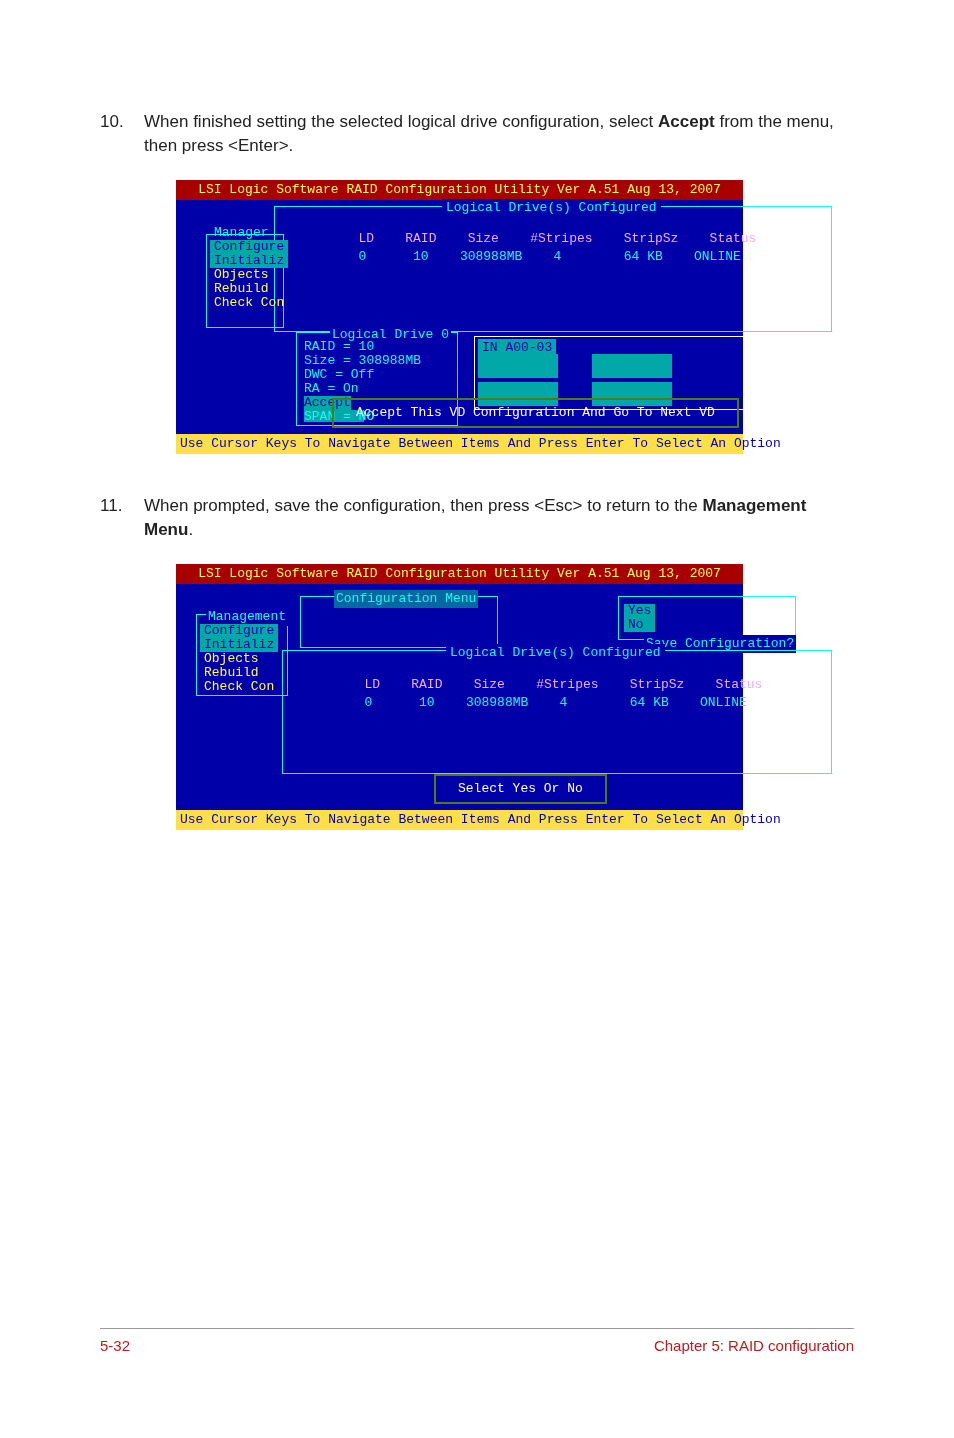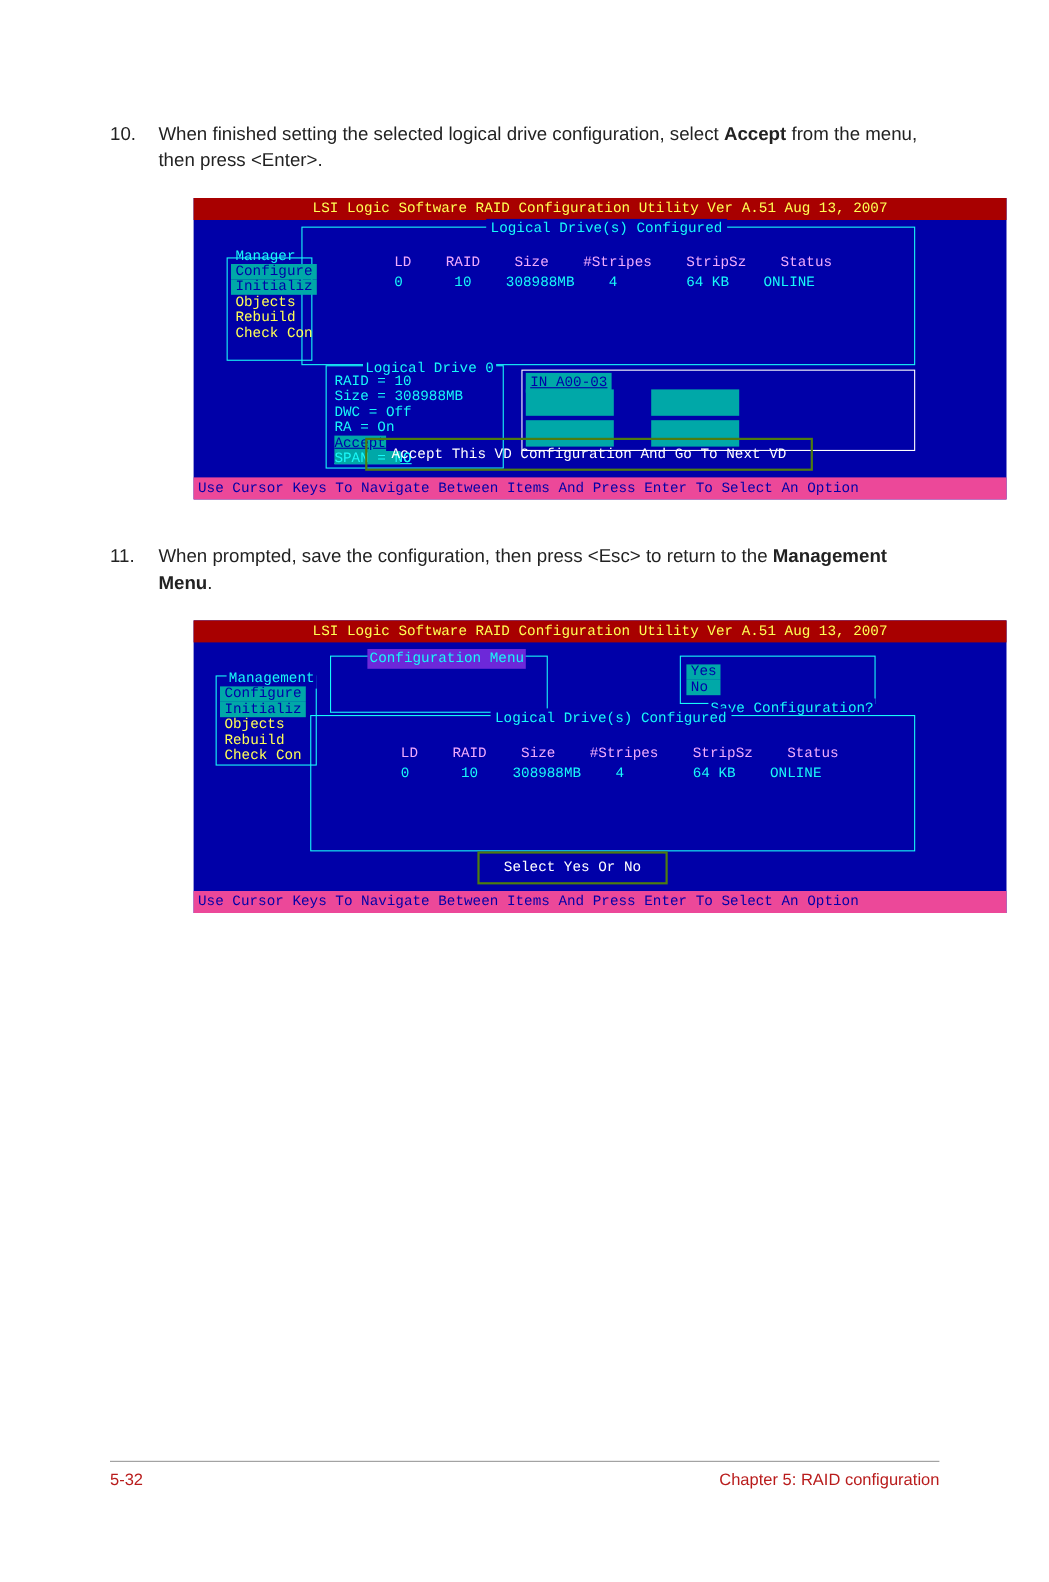--- a/index.html
+++ b/index.html
@@ -27,21 +27,21 @@
 }
 .step-text {
   flex: 1;
 }
 .step-text b { font-weight: bold; }
 .bios {
   font-family: "Courier New", monospace;
   font-size: 13px;
   background: #0000a8;
   color: #fff;
-  width: 739px;
+  width: 567px;
   margin: 10px 0 40px 76px;
   position: relative;
 }
 .bios .titlebar {
   background: #a80000;
   color: #ffff54;
   padding: 1px 4px;
   text-align: center;
   white-space: pre;
 }
@@ -50,21 +50,20 @@
 }
 .panel-label {
   position: absolute;
   color: #18f8f8;
   white-space: pre;
 }
 .cyan { color: #18f8f8; }
 .teal-bg {
   background: #00a8a8;
   color: #0000a8;
-  text-decoration: underline;
 }
 .menu-item {
   color: #ffff54;
   background: transparent;
   padding: 0 4px;
   white-space: pre;
   line-height: 14px;
 }
 .menu-item.sel {
   background: #00a8a8;
@@ -85,21 +84,21 @@
   white-space: pre;
 }
 .hint {
   position: absolute;
   border: 2px solid #4d7c0f;
   padding: 4px 22px;
   color: #fff;
   white-space: pre;
 }
 .footer {
-  background: #ec4899;
+  background: #fde047;
   color: #0000a8;
   padding: 1px 4px;
   white-space: pre;
 }
 .block-teal {
   position: absolute;
   background: #00a8a8;
 }
 .page-footer {
   position: absolute;
@@ -190,21 +189,21 @@
       <div class="panel-label" style="left:30px; top:24px; background:#0000a8; padding:0 2px;">Management</div>
       <div style="position:absolute; left:24px; top:40px;">
         <div class="menu-item sel">Configure</div>
         <div class="menu-item sel">Initializ</div>
         <div class="menu-item">Objects</div>
         <div class="menu-item">Rebuild</div>
         <div class="menu-item">Check Con</div>
       </div>
 
       <div class="box-border" style="left:124px; top:12px; width:196px; height:50px;"></div>
-      <div class="panel-label" style="left:158px; top:6px; background:#6d28d9; padding:0 2px;text-align:center;">Configuration Menu</div>
+      <div class="panel-label" style="left:158px; top:6px; background:#0369a1; padding:0 2px;text-align:center;">Configuration Menu</div>
 
       <div class="box-border" style="left:442px; top:12px; width:176px; height:42px;"></div>
       <div class="panel-label" style="left:468px; top:6px; background:#0000a8; padding:0 2px;margin-top:45px;">Save Configuration?</div>
       <div style="position:absolute; left:448px; top:20px;">
         <div class="menu-item sel">Yes</div>
         <div class="menu-item sel">No</div>
       </div>
 
       <div class="box-border" style="left:106px; top:66px; width:548px; height:122px;"></div>
       <div class="panel-label" style="left:270px; top:60px; background:#0000a8; padding:0 4px;">Logical Drive(s) Configured</div>

